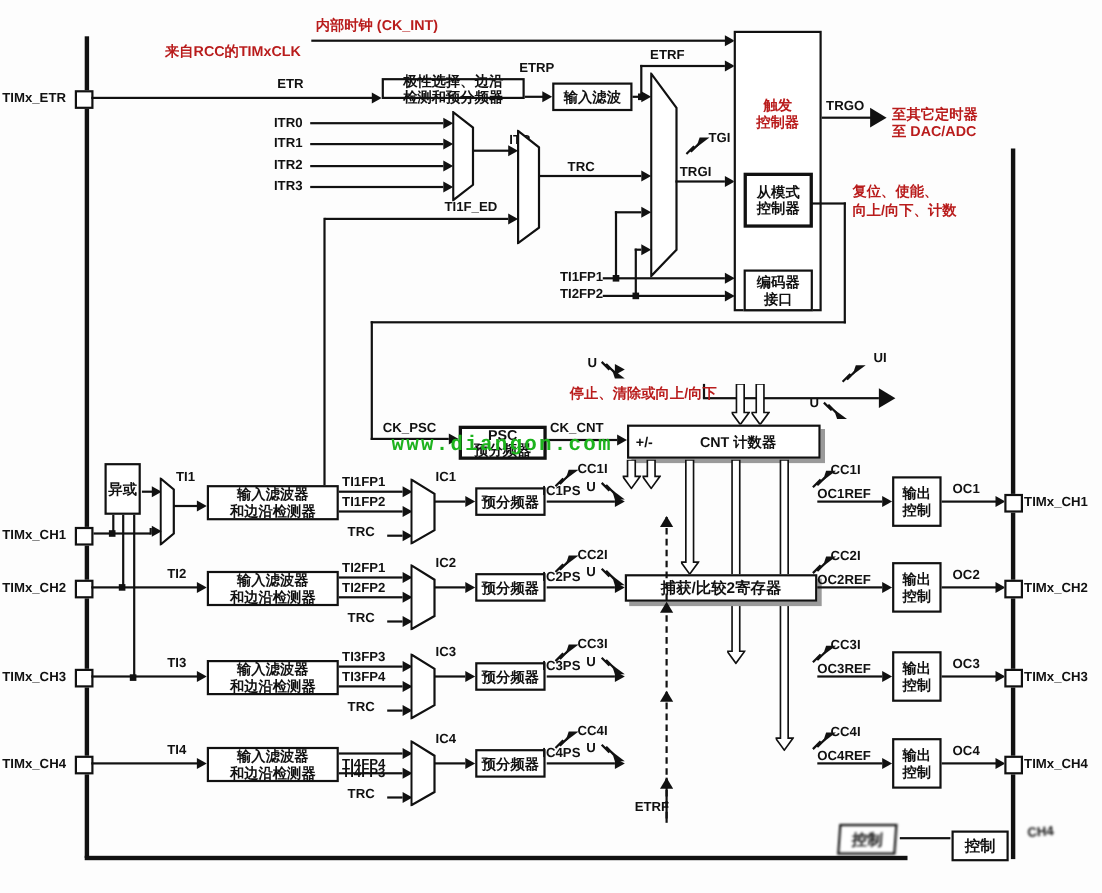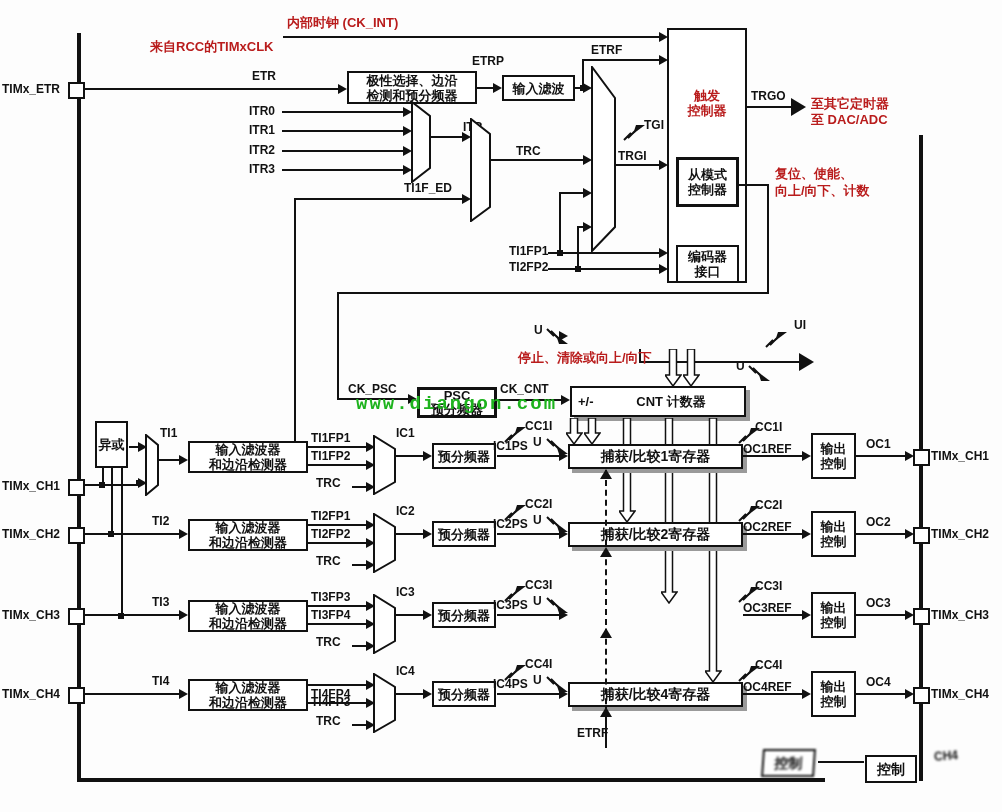--- a/index.html
+++ b/index.html
@@ -35,21 +35,21 @@
 <div class="zh" style="left:287px;top:15px;font-weight:700">内部时钟 (CK_INT)</div>
 <div class="hl" style="left:283px;top:36px;width:377px"></div>
 <div class="ar" style="left:659px;top:32px"></div>
 <div class="zh" style="left:150px;top:39px;font-weight:700">来自RCC的TIMxCLK</div>
 
 <div class="lbl" style="left:2px;top:83px">TIMx_ETR</div>
 <div class="pin" style="left:68px;top:82px"></div>
 <div class="lbl" style="left:252px;top:70px">ETR</div>
 <div class="hl" style="left:83px;top:88px;width:256px"></div>
 <div class="ar" style="left:338px;top:84px"></div>
-<div class="box" style="left:347px;top:71px;width:130px;height:33px">极性选择、边沿
+<div class="box" style="left:347px;top:71px;width:130px;height:19px">极性选择、边沿
 检测和预分频器</div>
 <div class="lbl" style="left:472px;top:55px">ETRP</div>
 <div class="hl" style="left:477px;top:87px;width:17px"></div>
 <div class="ar" style="left:493px;top:83px"></div>
 <div class="box" style="left:502px;top:75px;width:73px;height:26px">输入滤波</div>
 <div class="hl" style="left:575px;top:87px;width:10px"></div>
 <div class="ar" style="left:583px;top:83px"></div>
 <div class="dot" style="left:580px;top:85px"></div>
 <div class="vl" style="left:582px;top:59px;height:29px"></div>
 <div class="hl" style="left:582px;top:59px;width:77px"></div>
@@ -234,21 +234,20 @@
 <div class="lbl" style="left:525px;top:420px">CC1I</div>
 <svg class="svgm" style="left:504px;top:426px" width="24" height="18">
       <path d="M1,16 L8,9 L5,14 L12,7" fill="none" stroke="#111" stroke-width="2"></path>
       <polygon points="10,10 22,1 13,1" fill="#111"></polygon>
     </svg>
 <div class="lbl" style="left:533px;top:436px">U</div>
 <svg class="svgm" style="left:546px;top:437px;transform:scaleY(-1)" width="24" height="18">
       <path d="M1,16 L8,9 L5,14 L12,7" fill="none" stroke="#111" stroke-width="2"></path>
       <polygon points="10,10 22,1 13,1" fill="#111"></polygon>
     </svg>
-<div class="box sh" style="left:568px;top:444px;width:175px;height:25px;font-size:14px">捕获/比较1寄存器</div>
 <div class="lbl" style="left:743px;top:443px">OC1REF</div>
 <div class="hl" style="left:743px;top:455px;width:59px"></div>
 <div class="ar" style="left:802px;top:451px"></div>
 <div class="lbl" style="left:755px;top:421px">CC1I</div>
 <svg class="svgm" style="left:738px;top:427px" width="24" height="18">
       <path d="M1,16 L8,9 L5,14 L12,7" fill="none" stroke="#111" stroke-width="2"></path>
       <polygon points="10,10 22,1 13,1" fill="#111"></polygon>
     </svg>
 <div class="box" style="left:811px;top:433px;width:45px;height:46px">输出
 控制</div>
@@ -392,21 +391,20 @@
 <div class="lbl" style="left:525px;top:658px">CC4I</div>
 <svg class="svgm" style="left:504px;top:664px" width="24" height="18">
       <path d="M1,16 L8,9 L5,14 L12,7" fill="none" stroke="#111" stroke-width="2"></path>
       <polygon points="10,10 22,1 13,1" fill="#111"></polygon>
     </svg>
 <div class="lbl" style="left:533px;top:674px">U</div>
 <svg class="svgm" style="left:546px;top:675px;transform:scaleY(-1)" width="24" height="18">
       <path d="M1,16 L8,9 L5,14 L12,7" fill="none" stroke="#111" stroke-width="2"></path>
       <polygon points="10,10 22,1 13,1" fill="#111"></polygon>
     </svg>
-<div class="box sh" style="left:568px;top:682px;width:175px;height:25px;font-size:14px">捕获/比较4寄存器</div>
 <div class="lbl" style="left:743px;top:681px">OC4REF</div>
 <div class="hl" style="left:743px;top:693px;width:59px"></div>
 <div class="ar" style="left:802px;top:689px"></div>
 <div class="lbl" style="left:755px;top:659px">CC4I</div>
 <svg class="svgm" style="left:738px;top:665px" width="24" height="18">
       <path d="M1,16 L8,9 L5,14 L12,7" fill="none" stroke="#111" stroke-width="2"></path>
       <polygon points="10,10 22,1 13,1" fill="#111"></polygon>
     </svg>
 <div class="box" style="left:811px;top:671px;width:45px;height:46px">输出
 控制</div>

